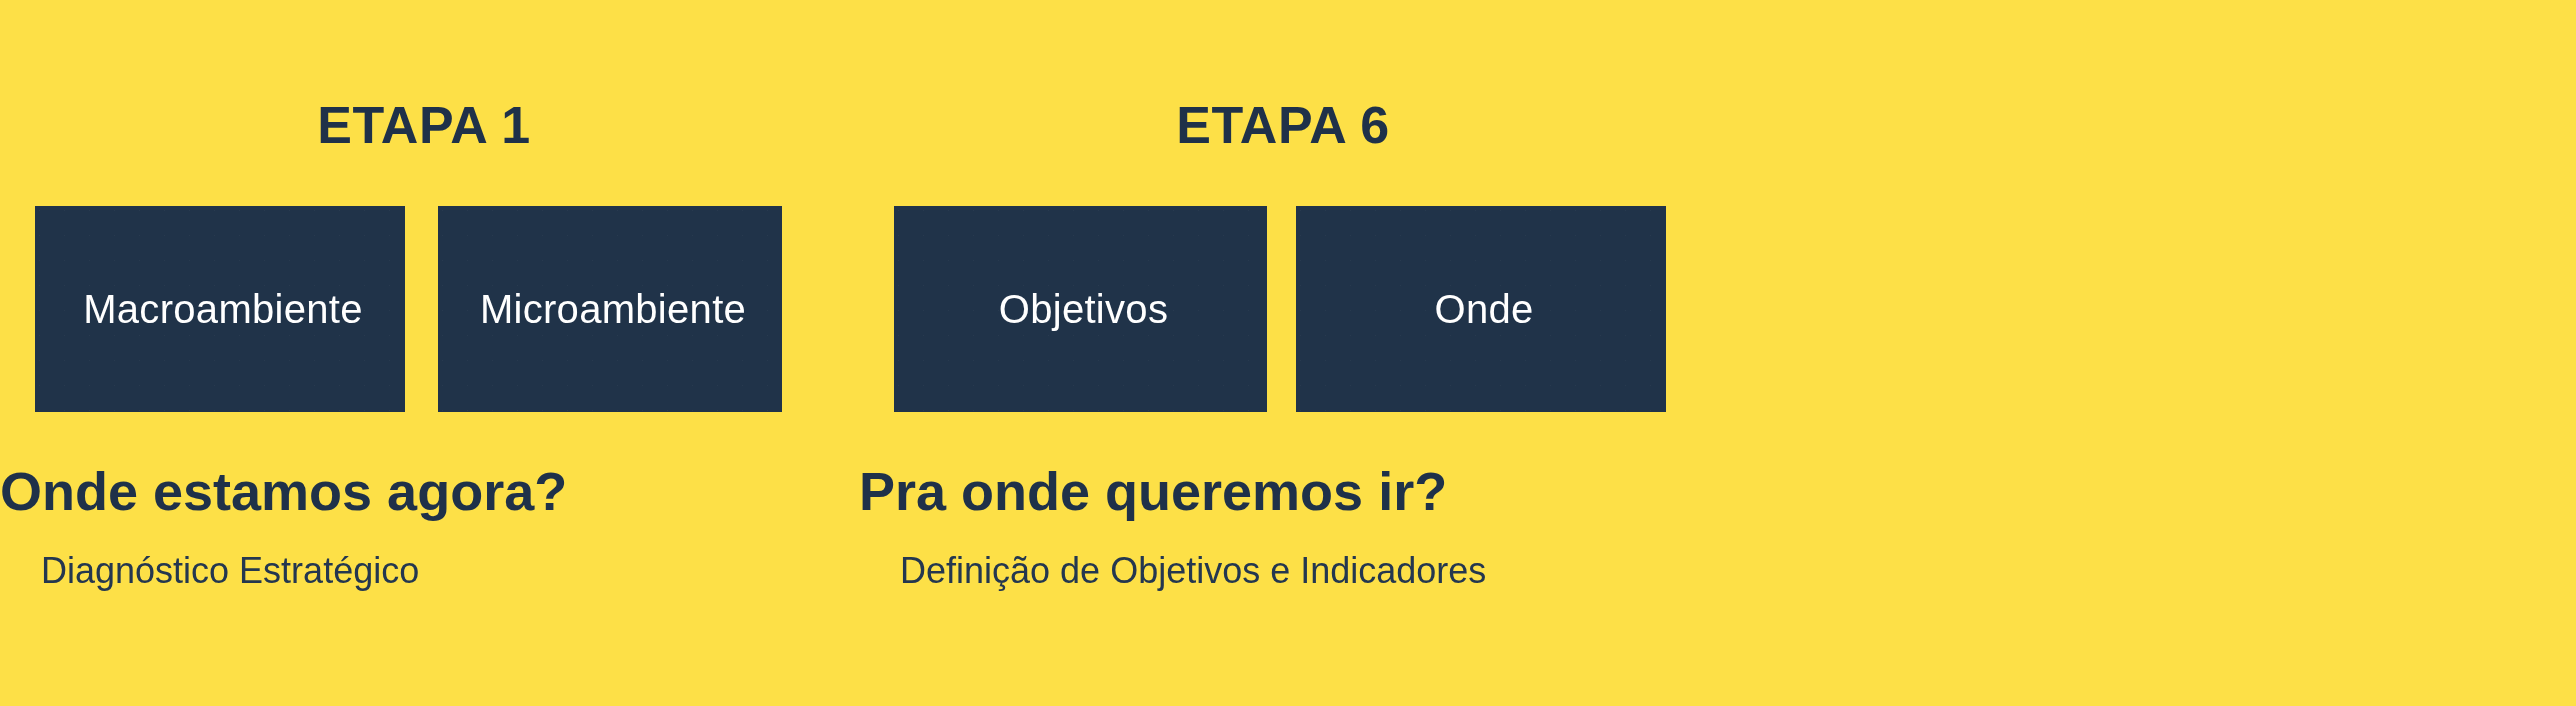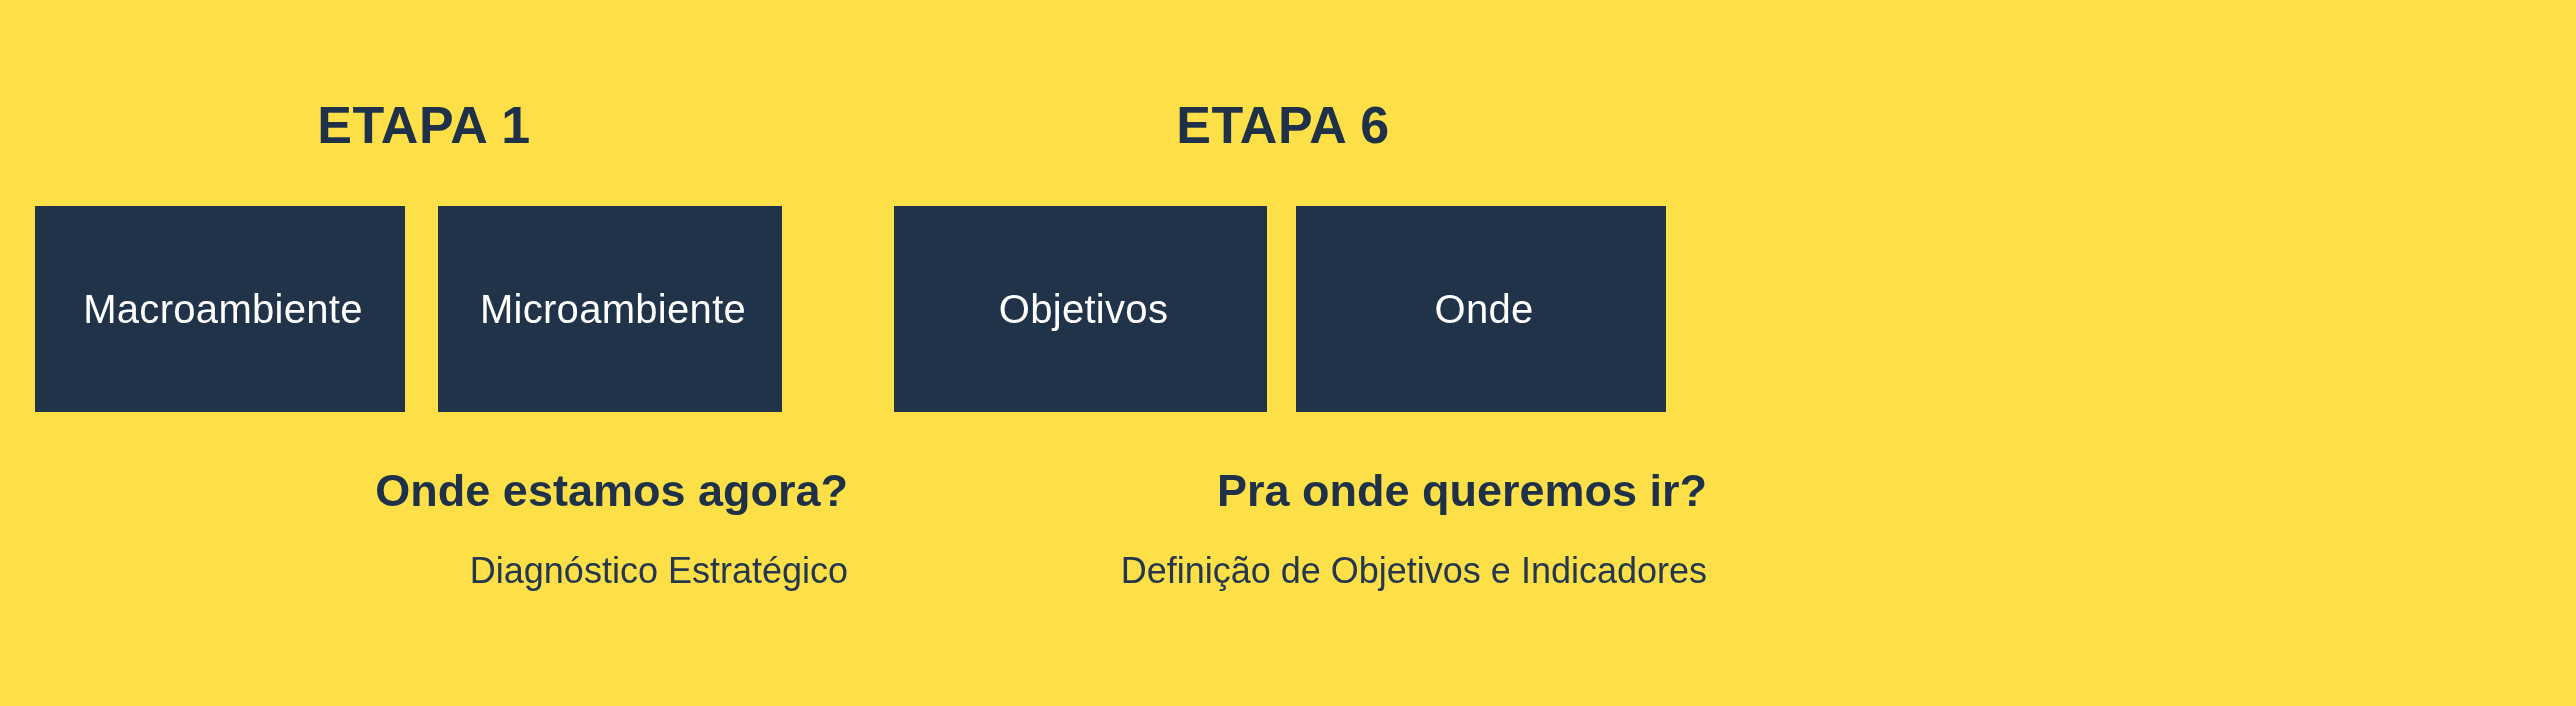--- a/index.html
+++ b/index.html
@@ -106,42 +106,43 @@
   #box-kpis      { left: 402px; width: 370px; }
   
   #box-plano { left: 0px; width: 359px; }
 
   
   .question {
     position: absolute;
     top: 465px;
     left: 0;
     width: 100%;
-    text-align: right;
-    font-size: 45px;
+    text-align: left;
+    font-size: 54px;
     line-height: 52px;
     font-weight: 700;
     color: #1f3149;
     font-family: "Liberation Sans", sans-serif;
     font-stretch: condensed;
     white-space: nowrap;
   }
   .subtitle {
     position: absolute;
     top: 550px;
     left: 0;
     width: 100%;
-    text-align: right;
+    text-align: left;
     font-size: 36px;
     line-height: 42px;
     font-weight: 400;
     color: #24374f;
     font-family: "Liberation Sans", sans-serif;
     font-stretch: condensed;
     white-space: nowrap;
+    padding-left: 41px;
   }
   
   #stage-3 .question { top: 461px; }
 </style>
 </head>
 <body>
 
 <div id="canvas">
 
   <div class="stage" id="stage-1">

